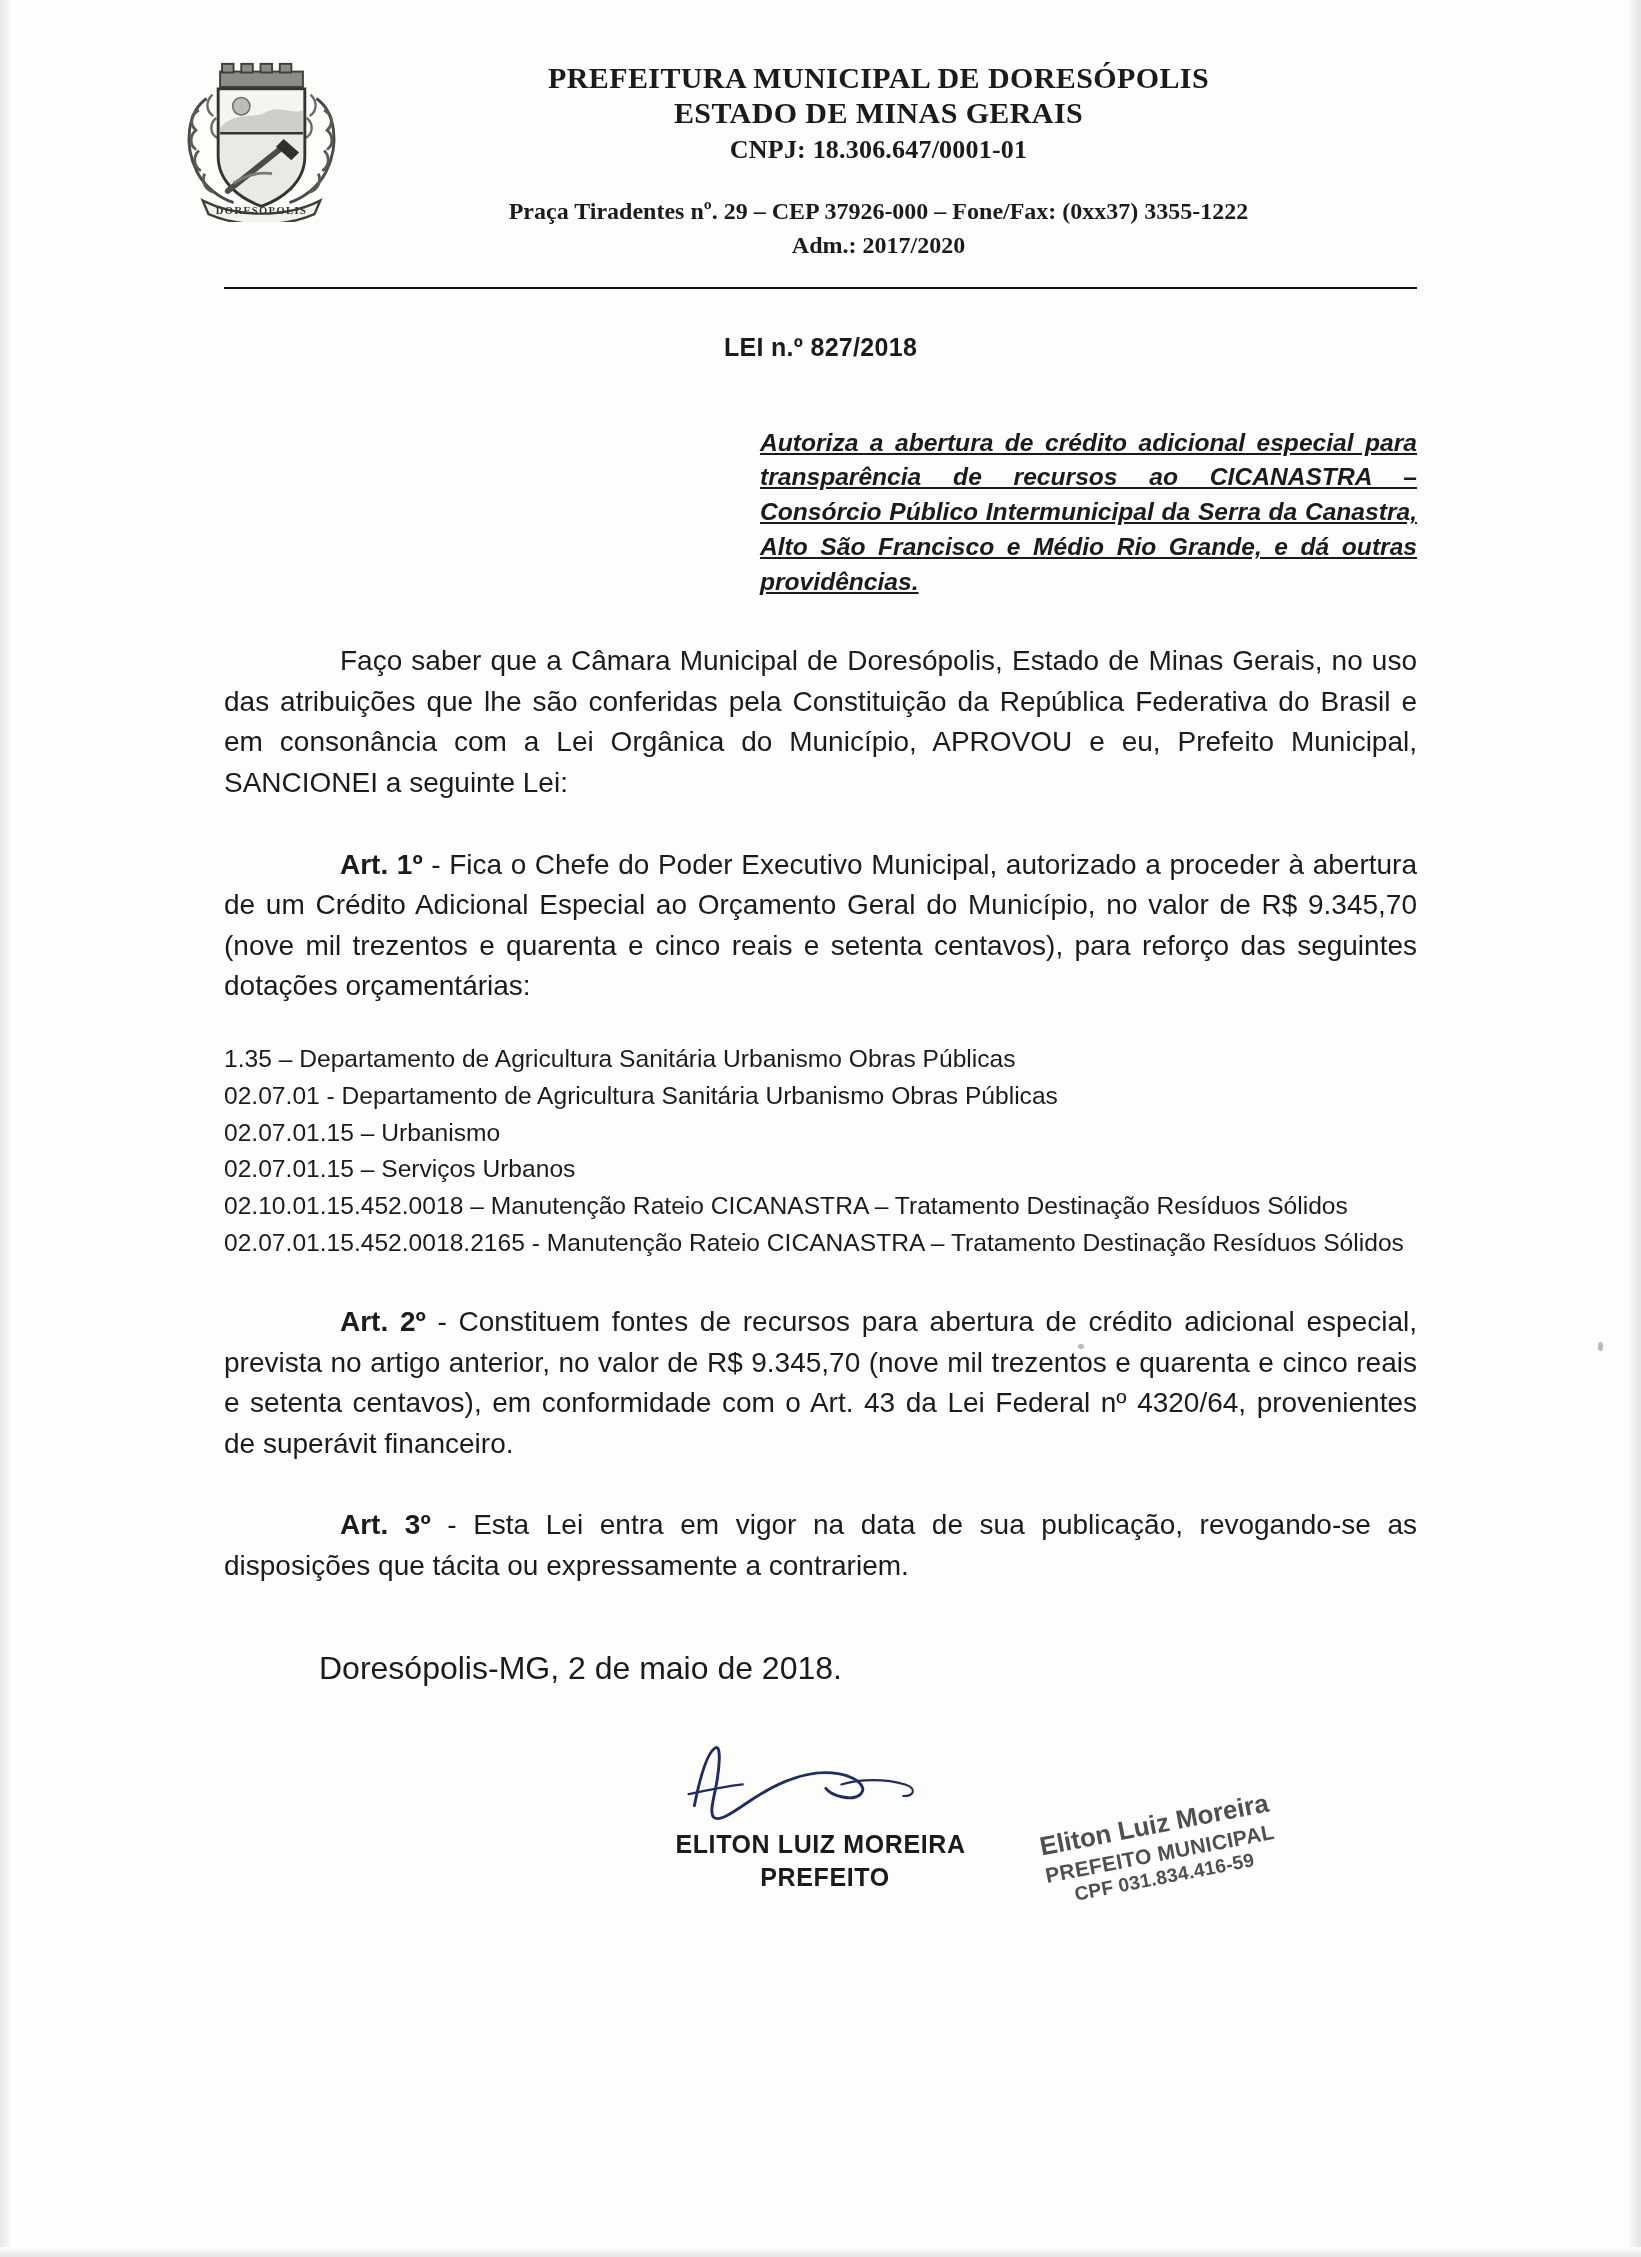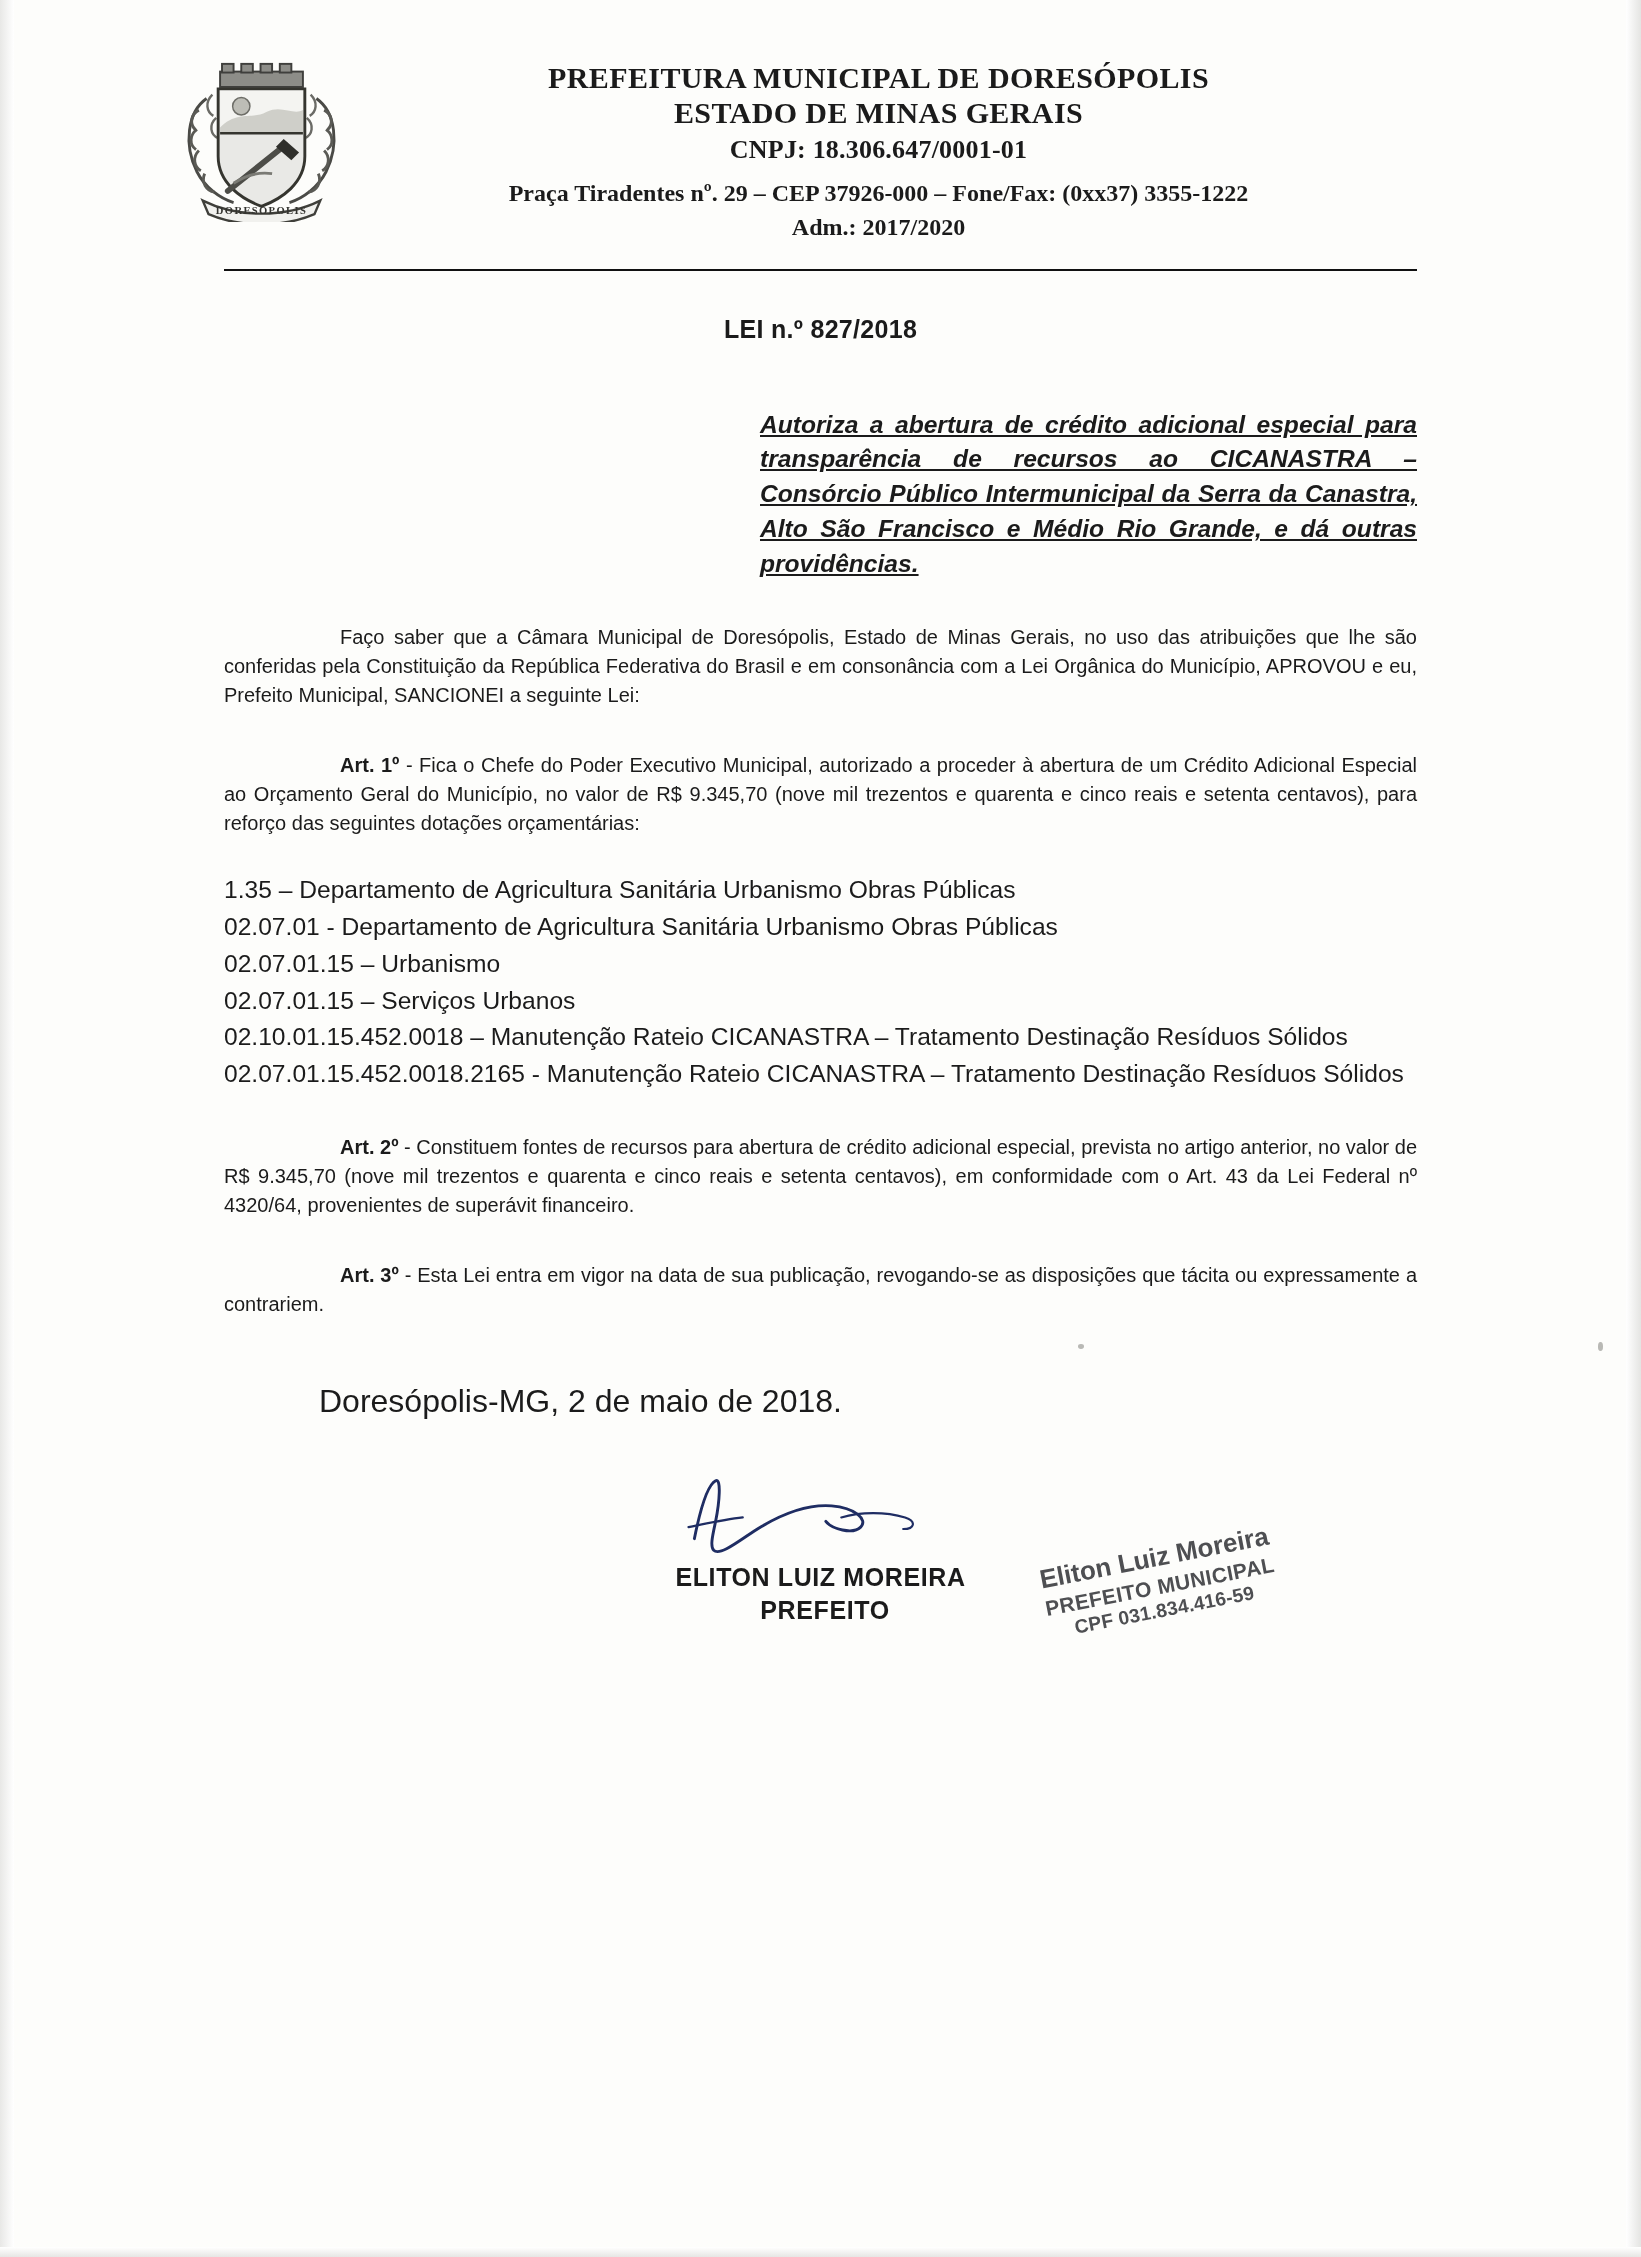--- a/index.html
+++ b/index.html
@@ -77,21 +77,21 @@
     font-weight: bold;
     font-size: 26px;
     letter-spacing: 0.2px;
     line-height: 1.4;
   }
   .addr-line {
     font-family: "Liberation Serif", serif;
     font-weight: bold;
     font-size: 24px;
     line-height: 1.45;
-    margin-top: 8px;
+    margin-top: 26px;
   }
   .addr-line2 {
     font-family: "Liberation Serif", serif;
     font-weight: bold;
     font-size: 24px;
     line-height: 1.35;
   }
   .rule {
     margin: 25px 224px 0 224px;
     border-top: 2.9px solid #111;
@@ -112,21 +112,21 @@
     font-size: 24.6px;
     font-weight: bold;
     font-style: italic;
     line-height: 1.42;
     text-align: justify;
     text-justify: inter-word;
     text-decoration: underline;
   }
   .para {
     margin: 0 224px 0 224px;
-    font-size: 20px;
+    font-size: 28px;
     line-height: 1.45;
     text-align: justify;
     text-justify: inter-word;
   }
   .para.spaced { margin-top: 41px; }
   .indent { display: inline-block; width: 116px; }
   .art-label { font-weight: bold; }
 
   .dotacoes {
     margin: 35px 224px 0 224px;

